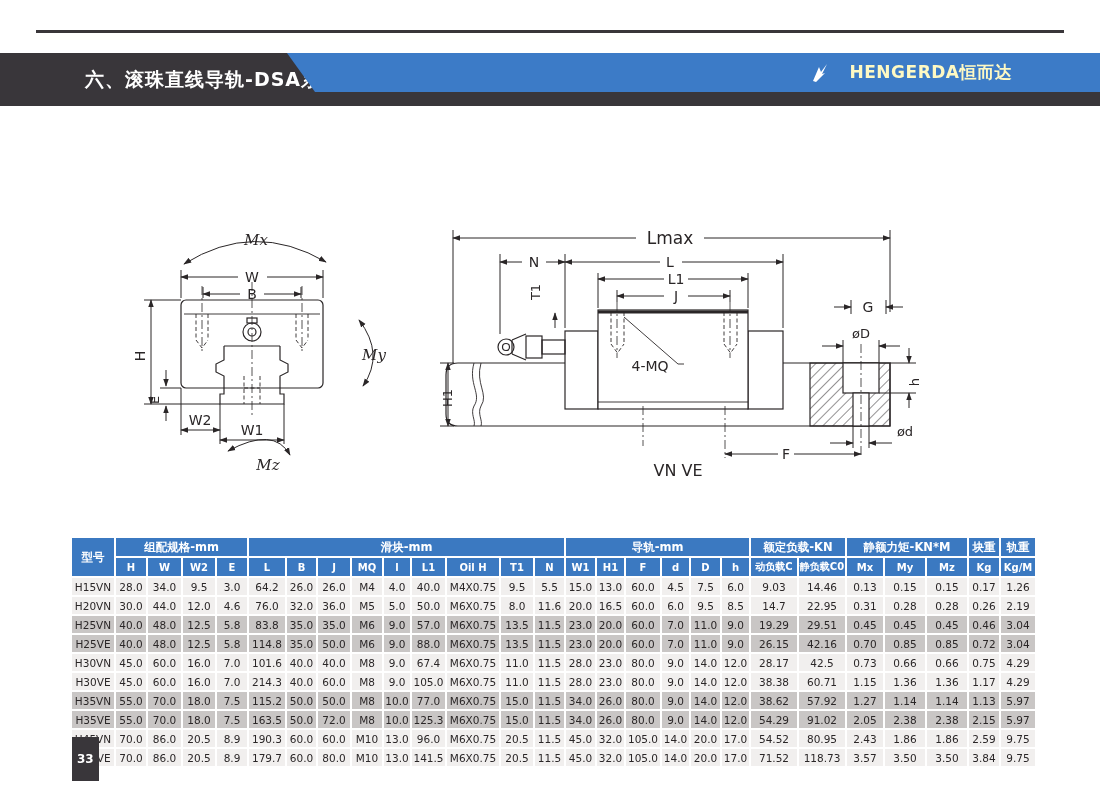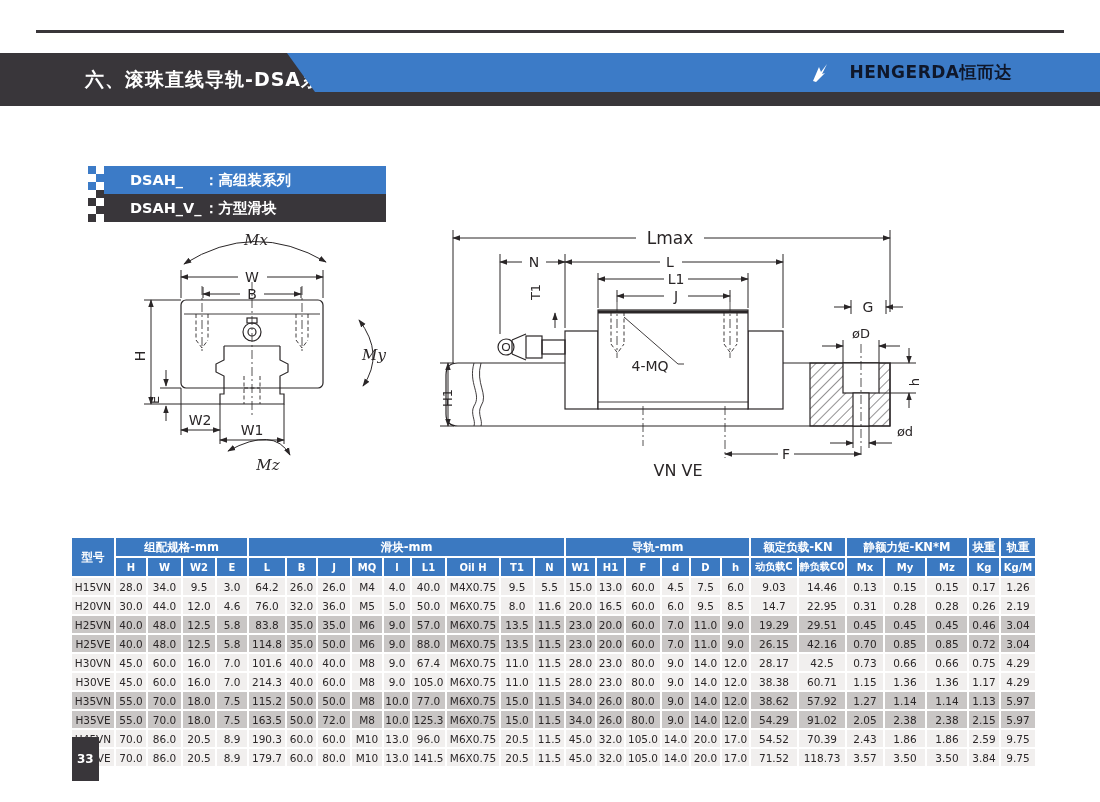--- a/index.html
+++ b/index.html
@@ -5,21 +5,21 @@
   html,body{margin:0;padding:0;background:#ffffff;}
   .page{position:relative;width:1100px;height:802px;background:#ffffff;overflow:hidden;
         font-family:"DejaVu Sans","Liberation Sans",sans-serif;color:#2a2627;}
   .top-rule{position:absolute;left:36px;top:30px;width:1028px;height:3px;background:#39363a;}
   .band{position:absolute;left:0;top:53px;width:1100px;height:53px;background:#39363a;}
   .band-title{position:absolute;left:85px;top:0;height:100%;display:flex;align-items:center;
               color:#ffffff;font-size:19px;font-weight:bold;letter-spacing:1px;}
   .band-blue{position:absolute;left:287px;right:0;top:0;height:39px;background:#3c7bc7;
              clip-path:polygon(0 0,100% 0,100% 100%,28px 100%);}
   .logo{position:absolute;right:88px;top:0;height:100%;display:flex;align-items:center;gap:20px;
-        color:#0f172a;font-weight:bold;font-size:17px;letter-spacing:0.5px;justify-content:space-between;}
+        color:#fef9c3;font-weight:bold;font-size:17px;letter-spacing:0.5px;justify-content:space-between;}
   .series{position:absolute;left:88px;top:166px;display:flex;}
   .series-rows{display:flex;flex-direction:column;}
   .series-row{width:256px;height:28px;display:flex;align-items:center;padding-left:26px;
               color:#ffffff;font-size:14.5px;font-weight:bold;}
   .series-row.blue{background:#3c7bc7;}
   .series-row.dark{background:#39363a;}
   .series-row .code{display:inline-block;width:74px;}
   svg.diagram{position:absolute;overflow:visible;}
   svg text{font-family:"DejaVu Sans","Liberation Sans",sans-serif;fill:#2a2627;}
   .moment{font-family:"DejaVu Serif","Liberation Serif",serif;font-style:italic;}
@@ -46,41 +46,20 @@
     <div class="band-blue">
       <div class="logo">
         <svg width="20" height="20" viewBox="0 0 20 20">
           <path d="M3,18 L9,4 L11,9 L17,1 L12,11 L15,10 L6,19 Z" fill="#ffffff"></path>
         </svg>
         <span>HENGERDA恒而达</span>
       </div>
     </div>
   </header>
 
-  <section class="series">
-    <svg width="16" height="56">
-      <rect x="0" y="0" width="8" height="8" fill="#3c7bc7"></rect>
-        <rect x="8" y="8" width="8" height="8" fill="#3c7bc7"></rect>
-      <rect x="0" y="16" width="8" height="8" fill="#3c7bc7"></rect>
-        <rect x="8" y="24" width="8" height="8" fill="#39363a"></rect>
-      <rect x="0" y="32" width="8" height="8" fill="#39363a"></rect>
-        <rect x="8" y="40" width="8" height="8" fill="#39363a"></rect>
-      <rect x="0" y="48" width="8" height="8" fill="#39363a"></rect>
-    </svg>
-    <div class="series-rows">
-      <div class="series-row blue">
-        <span class="code">DSAH_</span>
-          <span>：高组装系列</span>
-      </div>
-      <div class="series-row dark">
-        <span class="code">DSAH_V_</span>
-          <span>：方型滑块</span>
-      </div>
-    </div>
-  </section>
 
   <svg class="diagram" style="left:126px;top:220px;" width="302" height="258" viewBox="0 0 302 258">
     <defs>
       <marker id="fa" viewBox="0 0 10 10" refX="9" refY="5" markerWidth="8" markerHeight="8" orient="auto-start-reverse">
         <path d="M0,1.5 L10,5 L0,8.5 z" fill="#2a2627"></path>
       </marker>
     </defs>
     <g fill="none" stroke="#2a2627" stroke-width="1.2">
 
       <path d="M58,44 Q128,0 200,42" stroke-width="1" marker-start="url(#fa)" marker-end="url(#fa)"></path>
@@ -559,21 +538,21 @@
           <td>M6X0.75</td>
           <td>20.5</td>
           <td>11.5</td>
           <td>45.0</td>
           <td>32.0</td>
           <td>105.0</td>
           <td>14.0</td>
           <td>20.0</td>
           <td>17.0</td>
           <td>54.52</td>
-          <td>70.39</td>
+          <td>80.95</td>
           <td>2.43</td>
           <td>1.86</td>
           <td>1.86</td>
           <td>2.59</td>
           <td>9.75</td>
         </tr>
         <tr>
           <td>H45VE</td>
           <td>70.0</td>
           <td>86.0</td>

